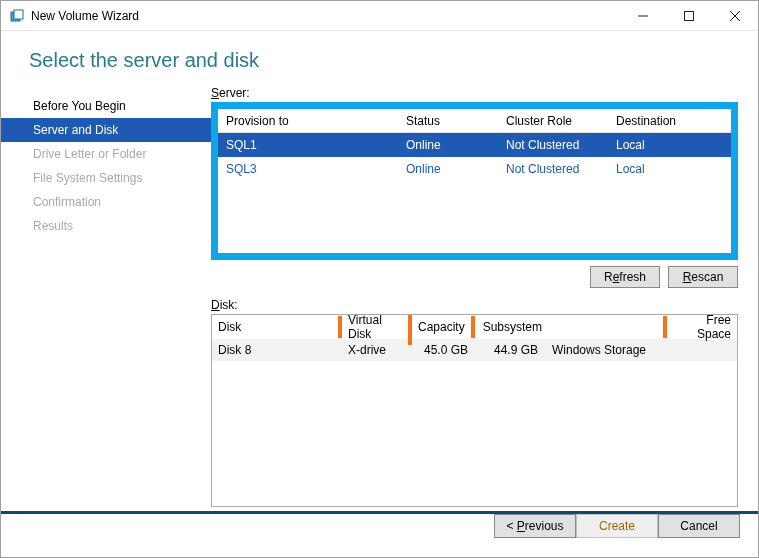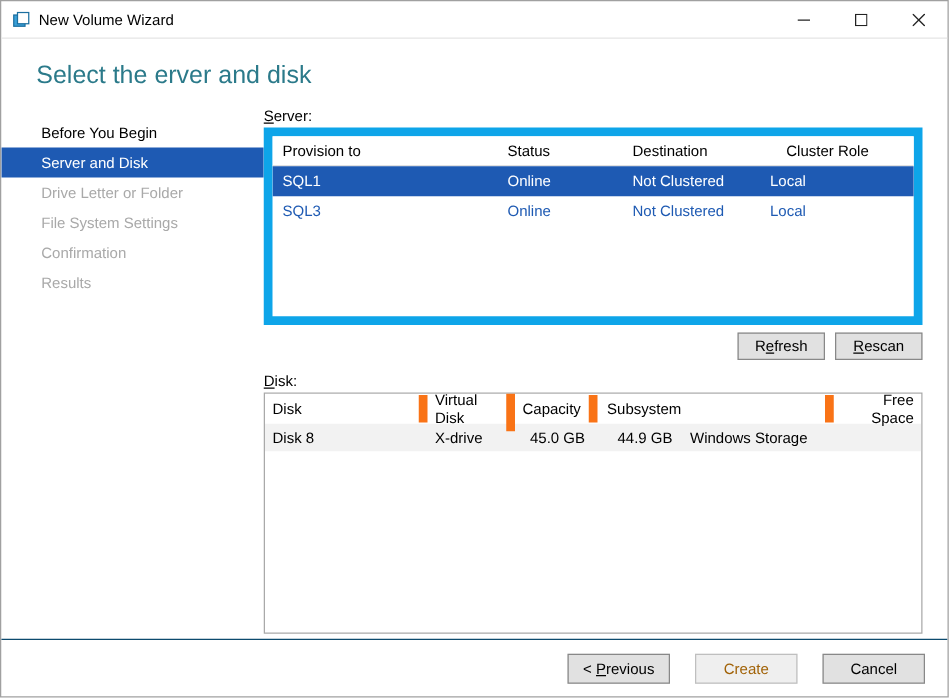--- a/index.html
+++ b/index.html
@@ -36,31 +36,31 @@
   .srv-row { display: flex; height: 24px; align-items: center; color: #1e5ab3; }
   .srv-row .srv-col { color: inherit; }
   .srv-row.selected { background: #1e5ab3; color: #fff; }
   
   .btn-row { display: flex; justify-content: flex-end; gap: 8px; margin-bottom: 10px; }
   .btn { height: 22px; padding: 0 14px; border: 1px solid #888; background: #e1e1e1; font-size: 12px; cursor: default; display:flex; align-items:center; justify-content:center; }
   .btn.small { width: 70px; padding:0;}
   
   .disk-box { border: 1px solid #a9a9a9; flex:1; min-height: 146px; background: #fff; margin-bottom: 4px; overflow:hidden;}
   .disk-header { display: flex; background: #fff; height: 24px; align-items:center; }
-  .disk-header .dcol { border-right: 7px solid #f97316; padding: 4px 6px; font-size: 12px; }
+  .disk-header .dcol { border-right: 4px solid #f97316; padding: 4px 6px; font-size: 12px; }
   .disk-header .dcol:last-child { border-right: none; }
   .disk-row { display: flex; height: 22px; align-items: center; background: #f2f2f2; }
   .disk-row .dcol { padding: 3px 6px; font-size: 12px; }
   .d-disk { flex: 0 0 130px; }
   .d-vd { flex: 0 0 70px; }
   .d-cap { flex: 0 0 62px; text-align:right;}
   .d-free { flex: 0 0 70px; text-align:right;}
   .d-sub { flex: 1; padding-left:8px !important;}
   
-  .footer { height: 46px; border-top: 1px solid #0c4a6e; display: flex; align-items: center; justify-content: flex-end; padding: 0 18px; gap: 20px; }
+  .footer { height: 46px; border-top: 3px solid #0c4a6e; display: flex; justify-content: flex-end; padding: 0 18px; gap: 0; }
   .footer .btn { width: 82px; height: 24px; padding:0; }
   .btn.default-btn { border: 2px solid #0078d7; background:#e1e1e1; }
   .btn.disabled { color: #a16207; border-color:#bfbfbf; background:#efefef; }
 </style>
 </head>
 <body>
 
 <div class="titlebar">
   <span class="titlebar-icon">
     <svg width="14" height="14" viewBox="0 0 14 14">
@@ -83,41 +83,41 @@
     <div class="win-btn">
         <svg width="10" height="10">
           <line x1="0" y1="0" x2="10" y2="10" stroke-width="1"></line>
           <line x1="10" y1="0" x2="0" y2="10" stroke-width="1"></line>
         </svg>
       </div>
   </div>
 </div>
 
 <div class="heading-area">
-  <h1 class="heading">Select the erver and disk</h1>
+  <h1 class="heading">Select the server and disk</h1>
 </div>
 
 <div class="columns">
   <div class="sidebar">
     <div class="side-item side-enabled">Before You Begin</div>
     <div class="side-item side-active">Server and Disk</div>
     <div class="side-item side-disabled">Drive Letter or Folder</div>
     <div class="side-item side-disabled">File System Settings</div>
     <div class="side-item side-disabled">Confirmation</div>
     <div class="side-item side-disabled">Results</div>
   </div>
 
   <div class="main">
     <div class="lbl"><u>S</u><span>erver:</span></div>
     <div class="server-box">
       <div class="srv-header">
         <div class="srv-col c-prov">Provision to</div>
         <div class="srv-col c-stat">Status</div>
+        <div class="srv-col c-clus">Cluster Role</div>
         <div class="srv-col c-dest">Destination</div>
-        <div class="srv-col c-clus">Cluster Role</div>
       </div>
       <div class="srv-row selected">
         <div class="srv-col c-prov">SQL1</div>
         <div class="srv-col c-stat">Online</div>
         <div class="srv-col c-clus">Not Clustered</div>
         <div class="srv-col c-dest">Local</div>
       </div>
       <div class="srv-row">
         <div class="srv-col c-prov">SQL3</div>
         <div class="srv-col c-stat">Online</div>

